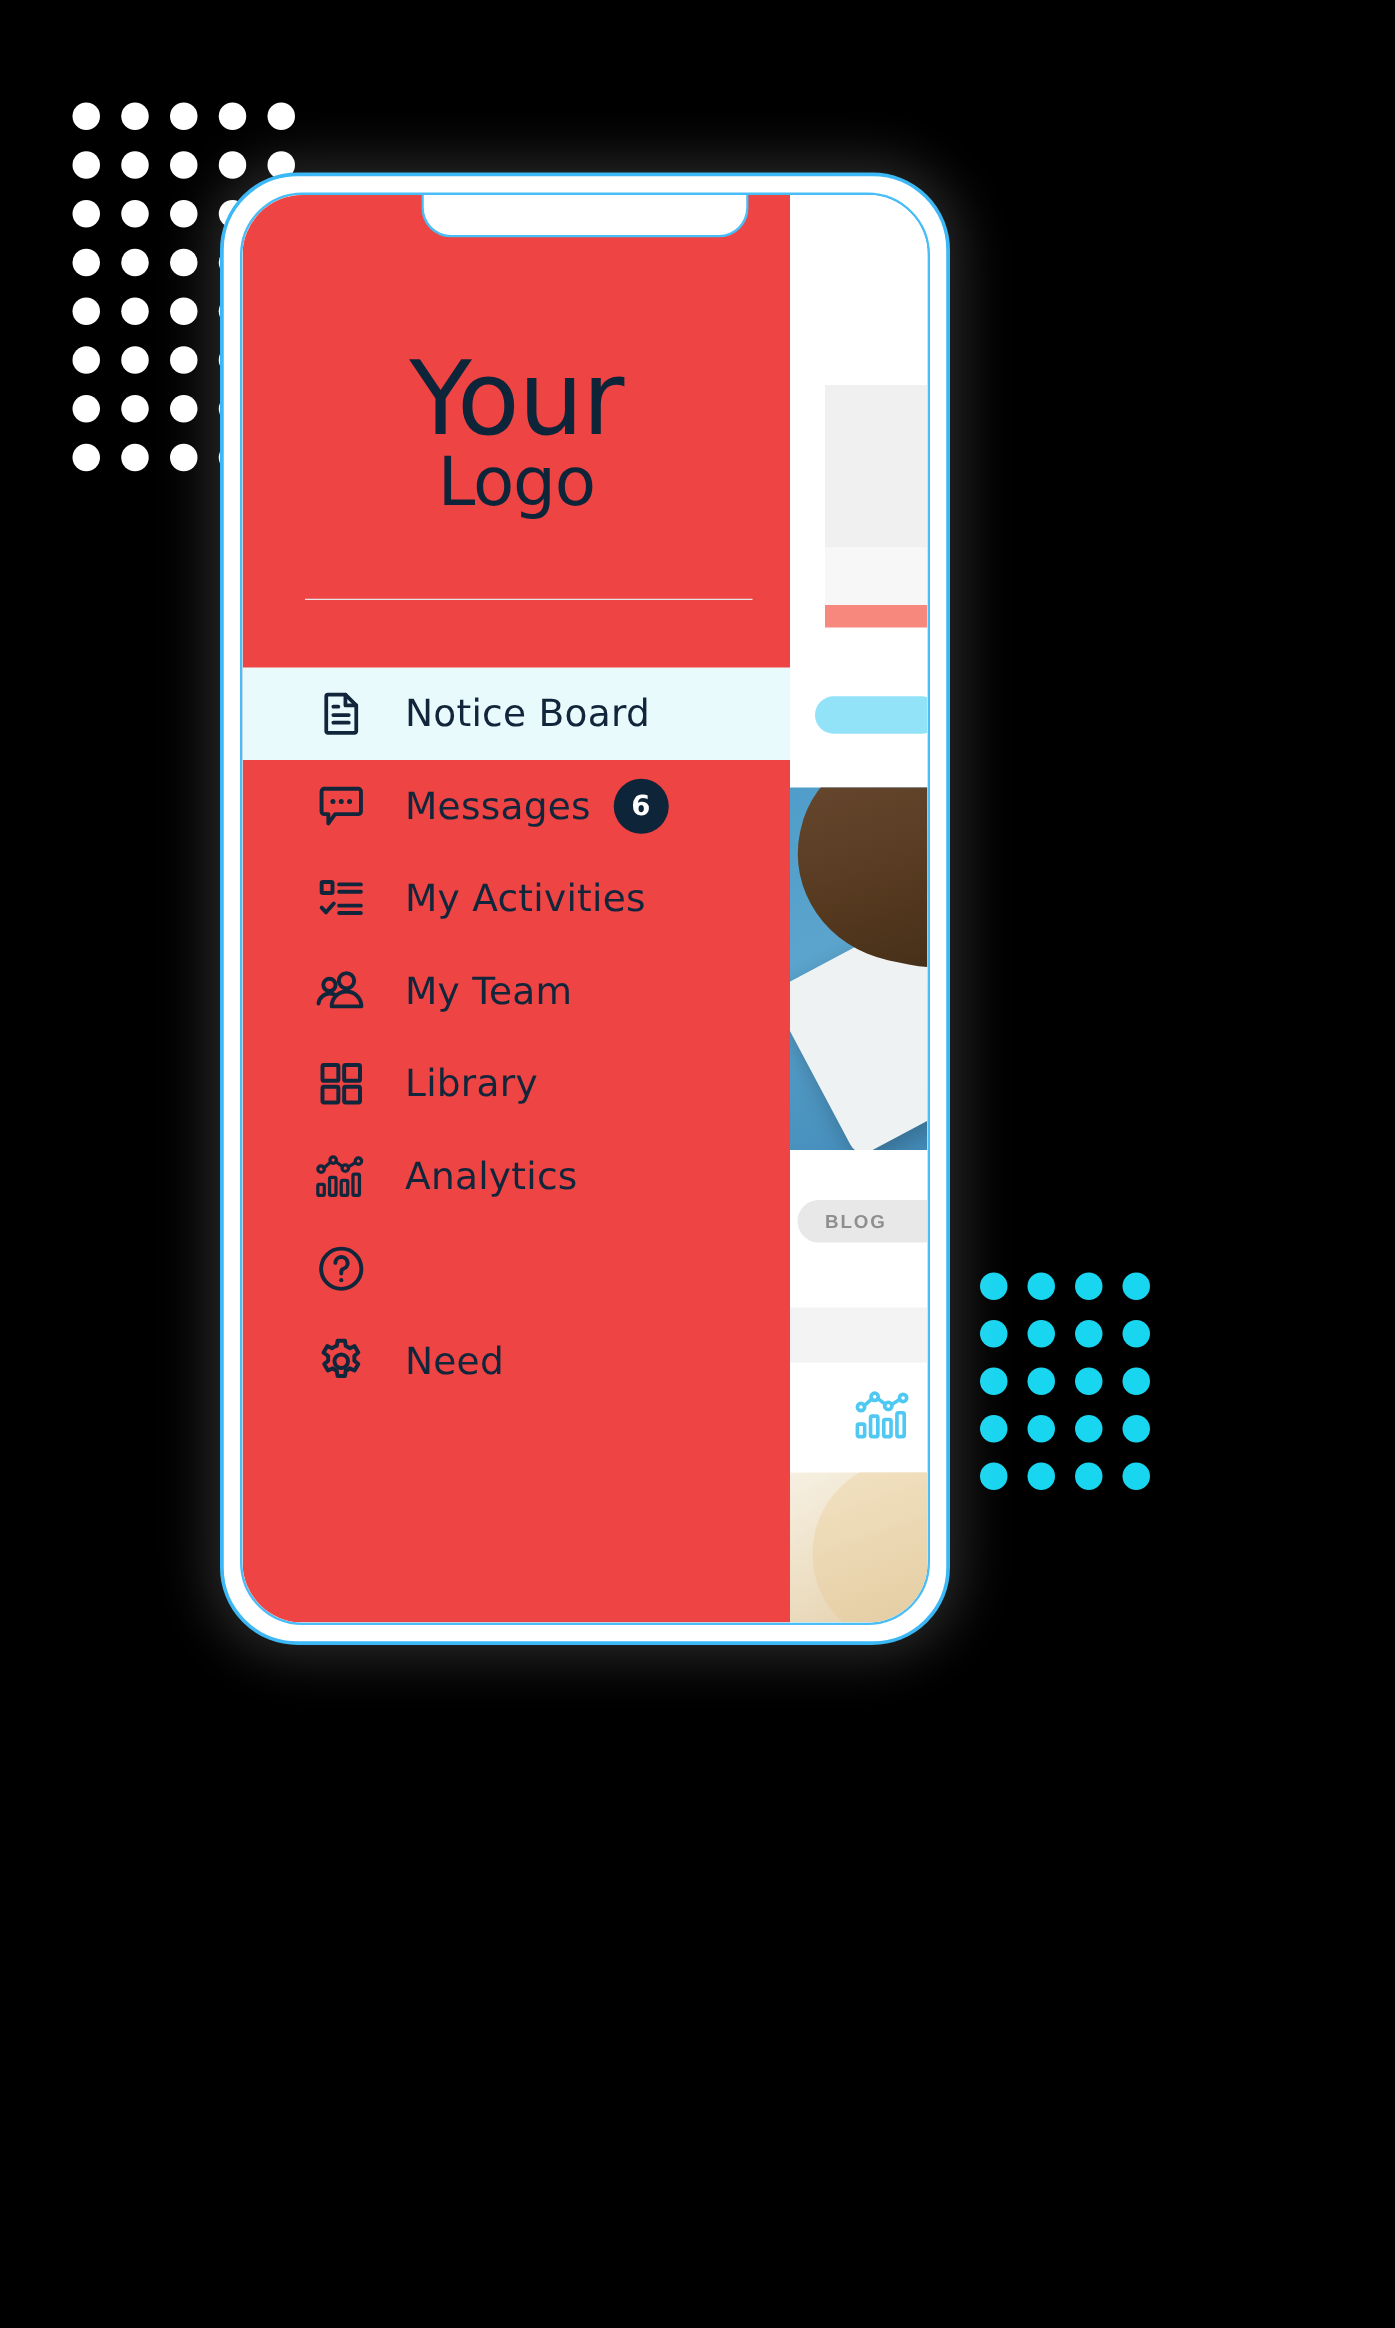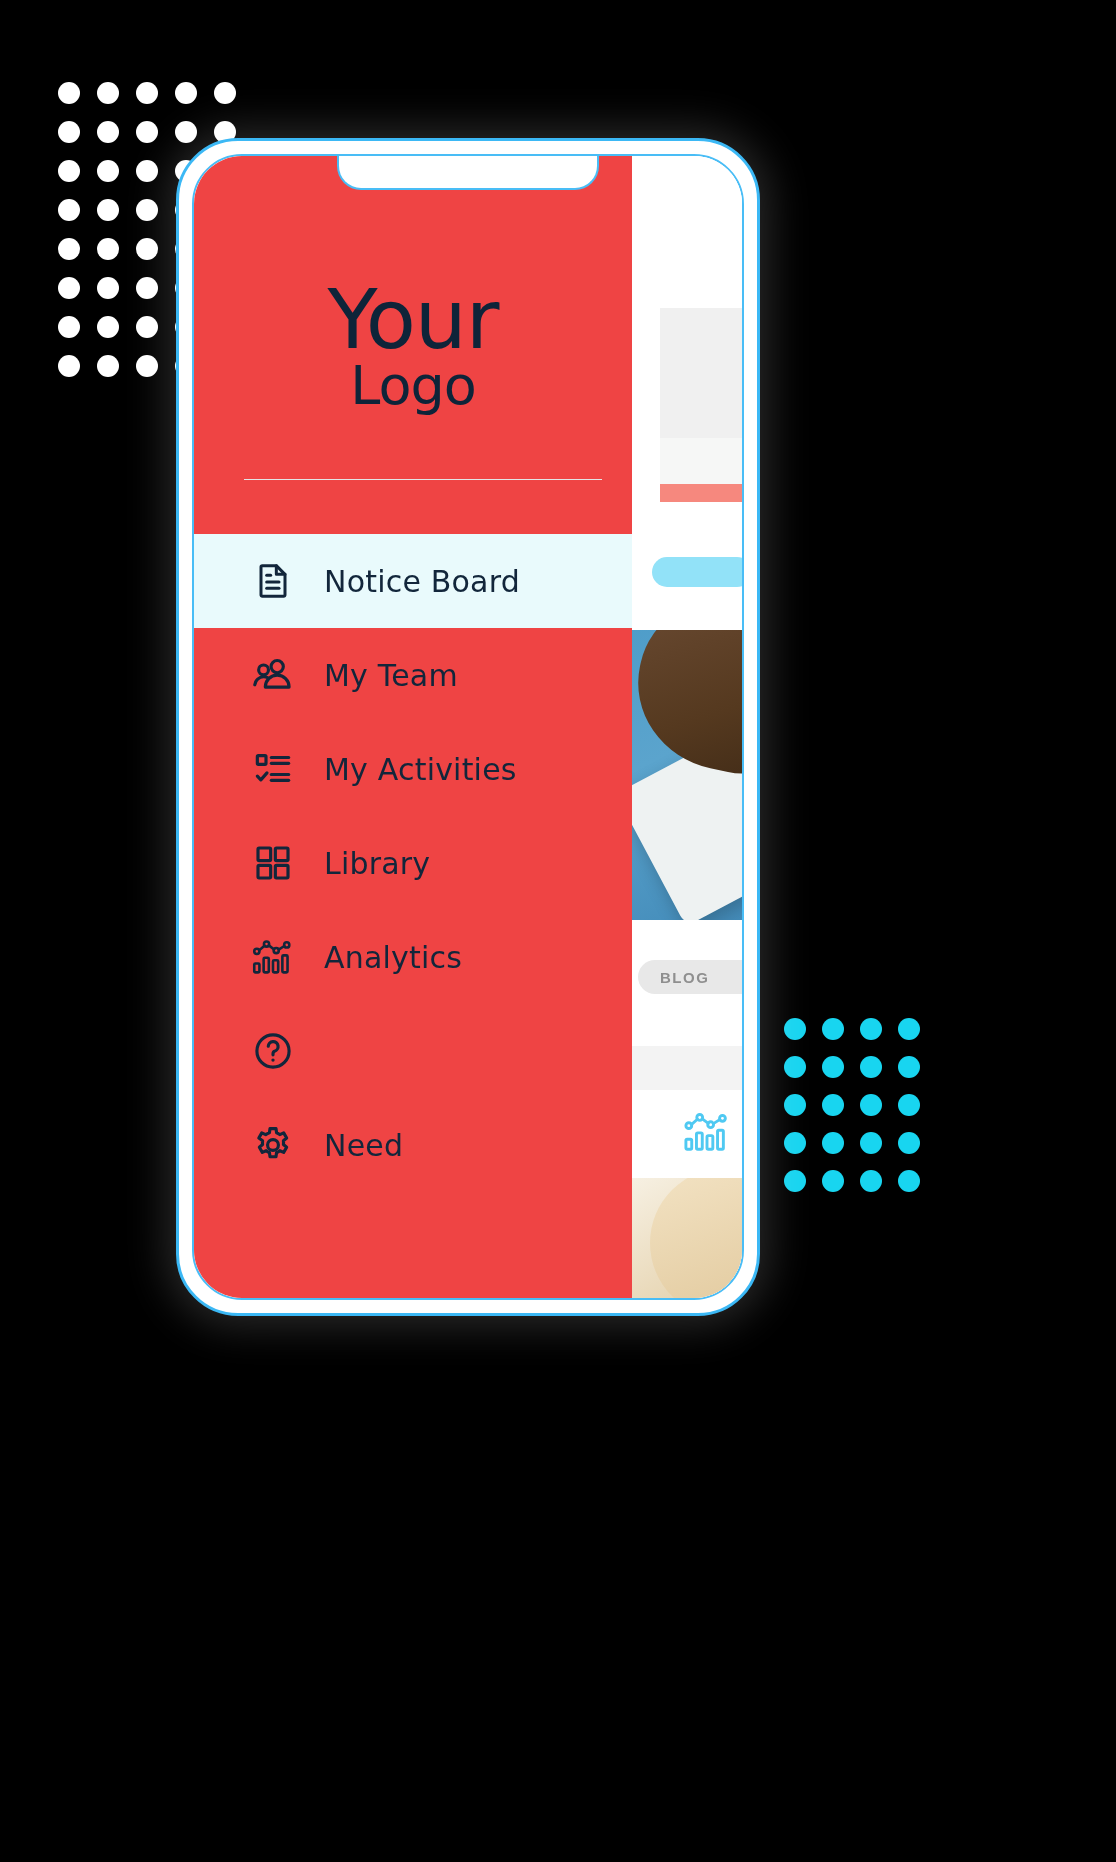--- a/index.html
+++ b/index.html
@@ -148,21 +148,21 @@
     font-family:"DejaVu Sans", sans-serif;
   }
   #drawer-divider {
     margin:66px 30px 0 50px; height:1px; background:#e3e5e6;
   }
 
   #menu-list { margin-top:54px; }
 
   .menu-item {
     display:flex; align-items:center;
-    height:94px; padding-left:56px;
+    height:74px; padding-left:56px;
     cursor:pointer; position:relative;text-align:right;
   }
   .menu-item.active { background:#e9fafc; }
   .menu-icon {
     width:46px; height:46px; flex:0 0 46px;
     display:flex; align-items:center; justify-content:center;
     margin-right:28px;
   }
   .menu-label {
     color:#12263b; font-size:30px; letter-spacing:0.2px;
@@ -298,40 +298,52 @@
       <path d="M8.2 8.6 h2.4"></path>
                   <path d="M8.2 12.6 h7.4"></path>
                   <path d="M8.2 16.3 h7.4"></path>
     </svg>
               </span>
               <span class="menu-label">Notice Board</span>
             </div>
             <div class="menu-item">
               <span class="menu-icon">
                 <svg class="icon-svg" width="42" height="42" viewBox="0 0 24 24" fill="none" stroke="#12263b" stroke-width="1.8" stroke-linecap="round" stroke-linejoin="round">
-      <circle cx="14.4" cy="7.2" r="3.5"></circle>
-      <path d="M7.6 18.9 a6.8 6.8 0 0 1 13.6 0 Z"></path>
-      <circle cx="6.6" cy="9.1" r="2.8"></circle>
-      <path d="M1.6 17.6 a5.2 5.2 0 0 1 5 -4.6 a5.2 5.2 0 0 1 2.3 0.5"></path>
-    </svg>
-              </span>
-              <span class="menu-label">My Team</span>
+      <path d="M4.2 4 H19.8 a1.2 1.2 0 0 1 1.2 1.2 V14.4 a1.2 1.2 0 0 1 -1.2 1.2 H9.2 L6.1 19.8 V15.6 H4.2 A1.2 1.2 0 0 1 3 14.4 V5.2 A1.2 1.2 0 0 1 4.2 4 Z"></path>
+      <circle cx="8.2" cy="9.8" r="1.15" fill="#12263b" stroke="none"></circle>
+      <circle cx="12" cy="9.8" r="1.15" fill="#12263b" stroke="none"></circle>
+      <circle cx="15.8" cy="9.8" r="1.15" fill="#12263b" stroke="none"></circle>
+    </svg>
+              </span>
+              <span class="menu-label">Messages</span>
+              <span class="menu-badge">6</span>
             </div>
             <div class="menu-item">
               <span class="menu-icon">
                 <svg class="icon-svg" width="40" height="40" viewBox="0 0 24 24" fill="none" stroke="#12263b" stroke-width="1.9" stroke-linecap="round" stroke-linejoin="round">
       <rect x="2.6" y="4" width="5.2" height="5.2" rx="0.6"></rect>
       <path d="M11 5.1 h10.4"></path>
                   <path d="M11 8.6 h10.4"></path>
       <path d="M2.6 16.3 l2.1 2.2 L8.4 14.3"></path>
       <path d="M11 15.3 h10.4"></path>
                   <path d="M11 18.8 h10.4"></path>
     </svg>
               </span>
               <span class="menu-label">My Activities</span>
+            </div>
+            <div class="menu-item">
+              <span class="menu-icon">
+                <svg class="icon-svg" width="42" height="42" viewBox="0 0 24 24" fill="none" stroke="#12263b" stroke-width="1.8" stroke-linecap="round" stroke-linejoin="round">
+      <circle cx="14.4" cy="7.2" r="3.5"></circle>
+      <path d="M7.6 18.9 a6.8 6.8 0 0 1 13.6 0 Z"></path>
+      <circle cx="6.6" cy="9.1" r="2.8"></circle>
+      <path d="M1.6 17.6 a5.2 5.2 0 0 1 5 -4.6 a5.2 5.2 0 0 1 2.3 0.5"></path>
+    </svg>
+              </span>
+              <span class="menu-label">My Team</span>
             </div>
             <div class="menu-item">
               <span class="menu-icon">
                 <svg class="icon-svg" width="40" height="40" viewBox="0 0 24 24" fill="none" stroke="#12263b" stroke-width="1.9" stroke-linejoin="round">
       <rect x="3" y="3" width="7.6" height="7.6" rx="0.7"></rect>
       <rect x="13.4" y="3" width="7.6" height="7.6" rx="0.7"></rect>
       <rect x="3" y="13.4" width="7.6" height="7.6" rx="0.7"></rect>
       <rect x="13.4" y="13.4" width="7.6" height="7.6" rx="0.7"></rect>
     </svg>
               </span>

